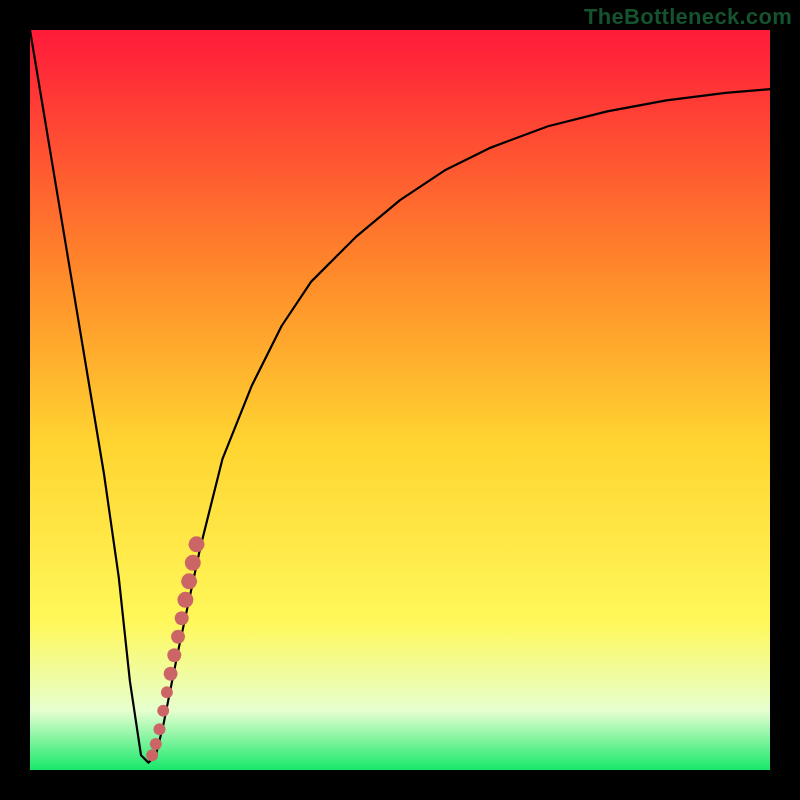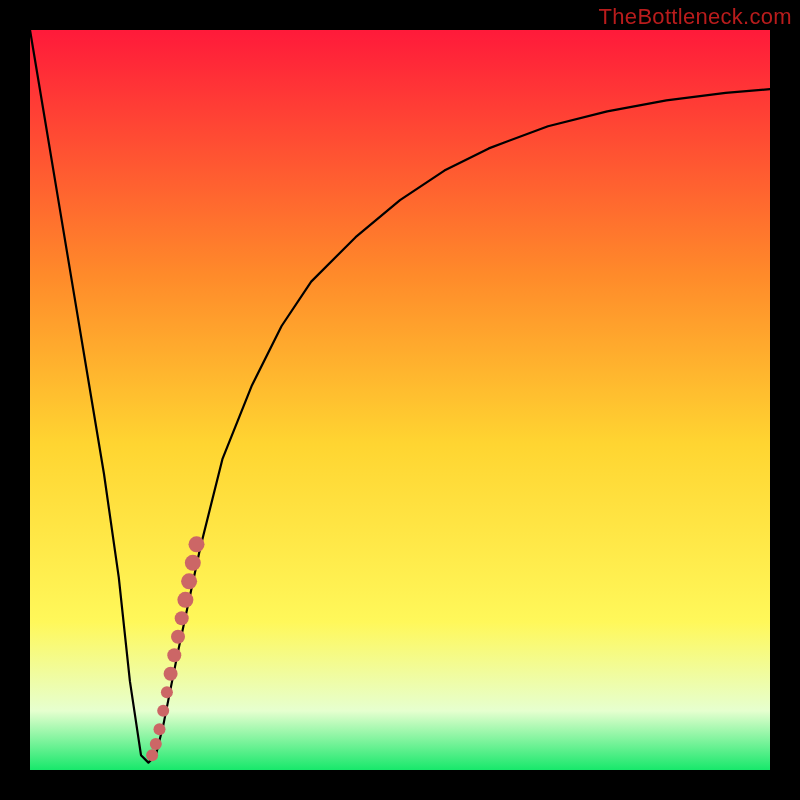--- a/index.html
+++ b/index.html
@@ -11,22 +11,22 @@
   .chart-stage {
     position: relative;
     width: 800px;
     height: 800px;
   }
   .watermark {
     position: absolute;
     top: 4px;
     right: 8px;
     font-size: 22px;
-    font-weight: 400;
-    color: #b91c1c;
+    font-weight: 700;
+    color: #14532d;
     letter-spacing: 0.3px;
     z-index: 3;
   }
   svg.chart-svg {
     position: absolute;
     left: 0;
     top: 0;
     width: 800px;
     height: 800px;
   }

